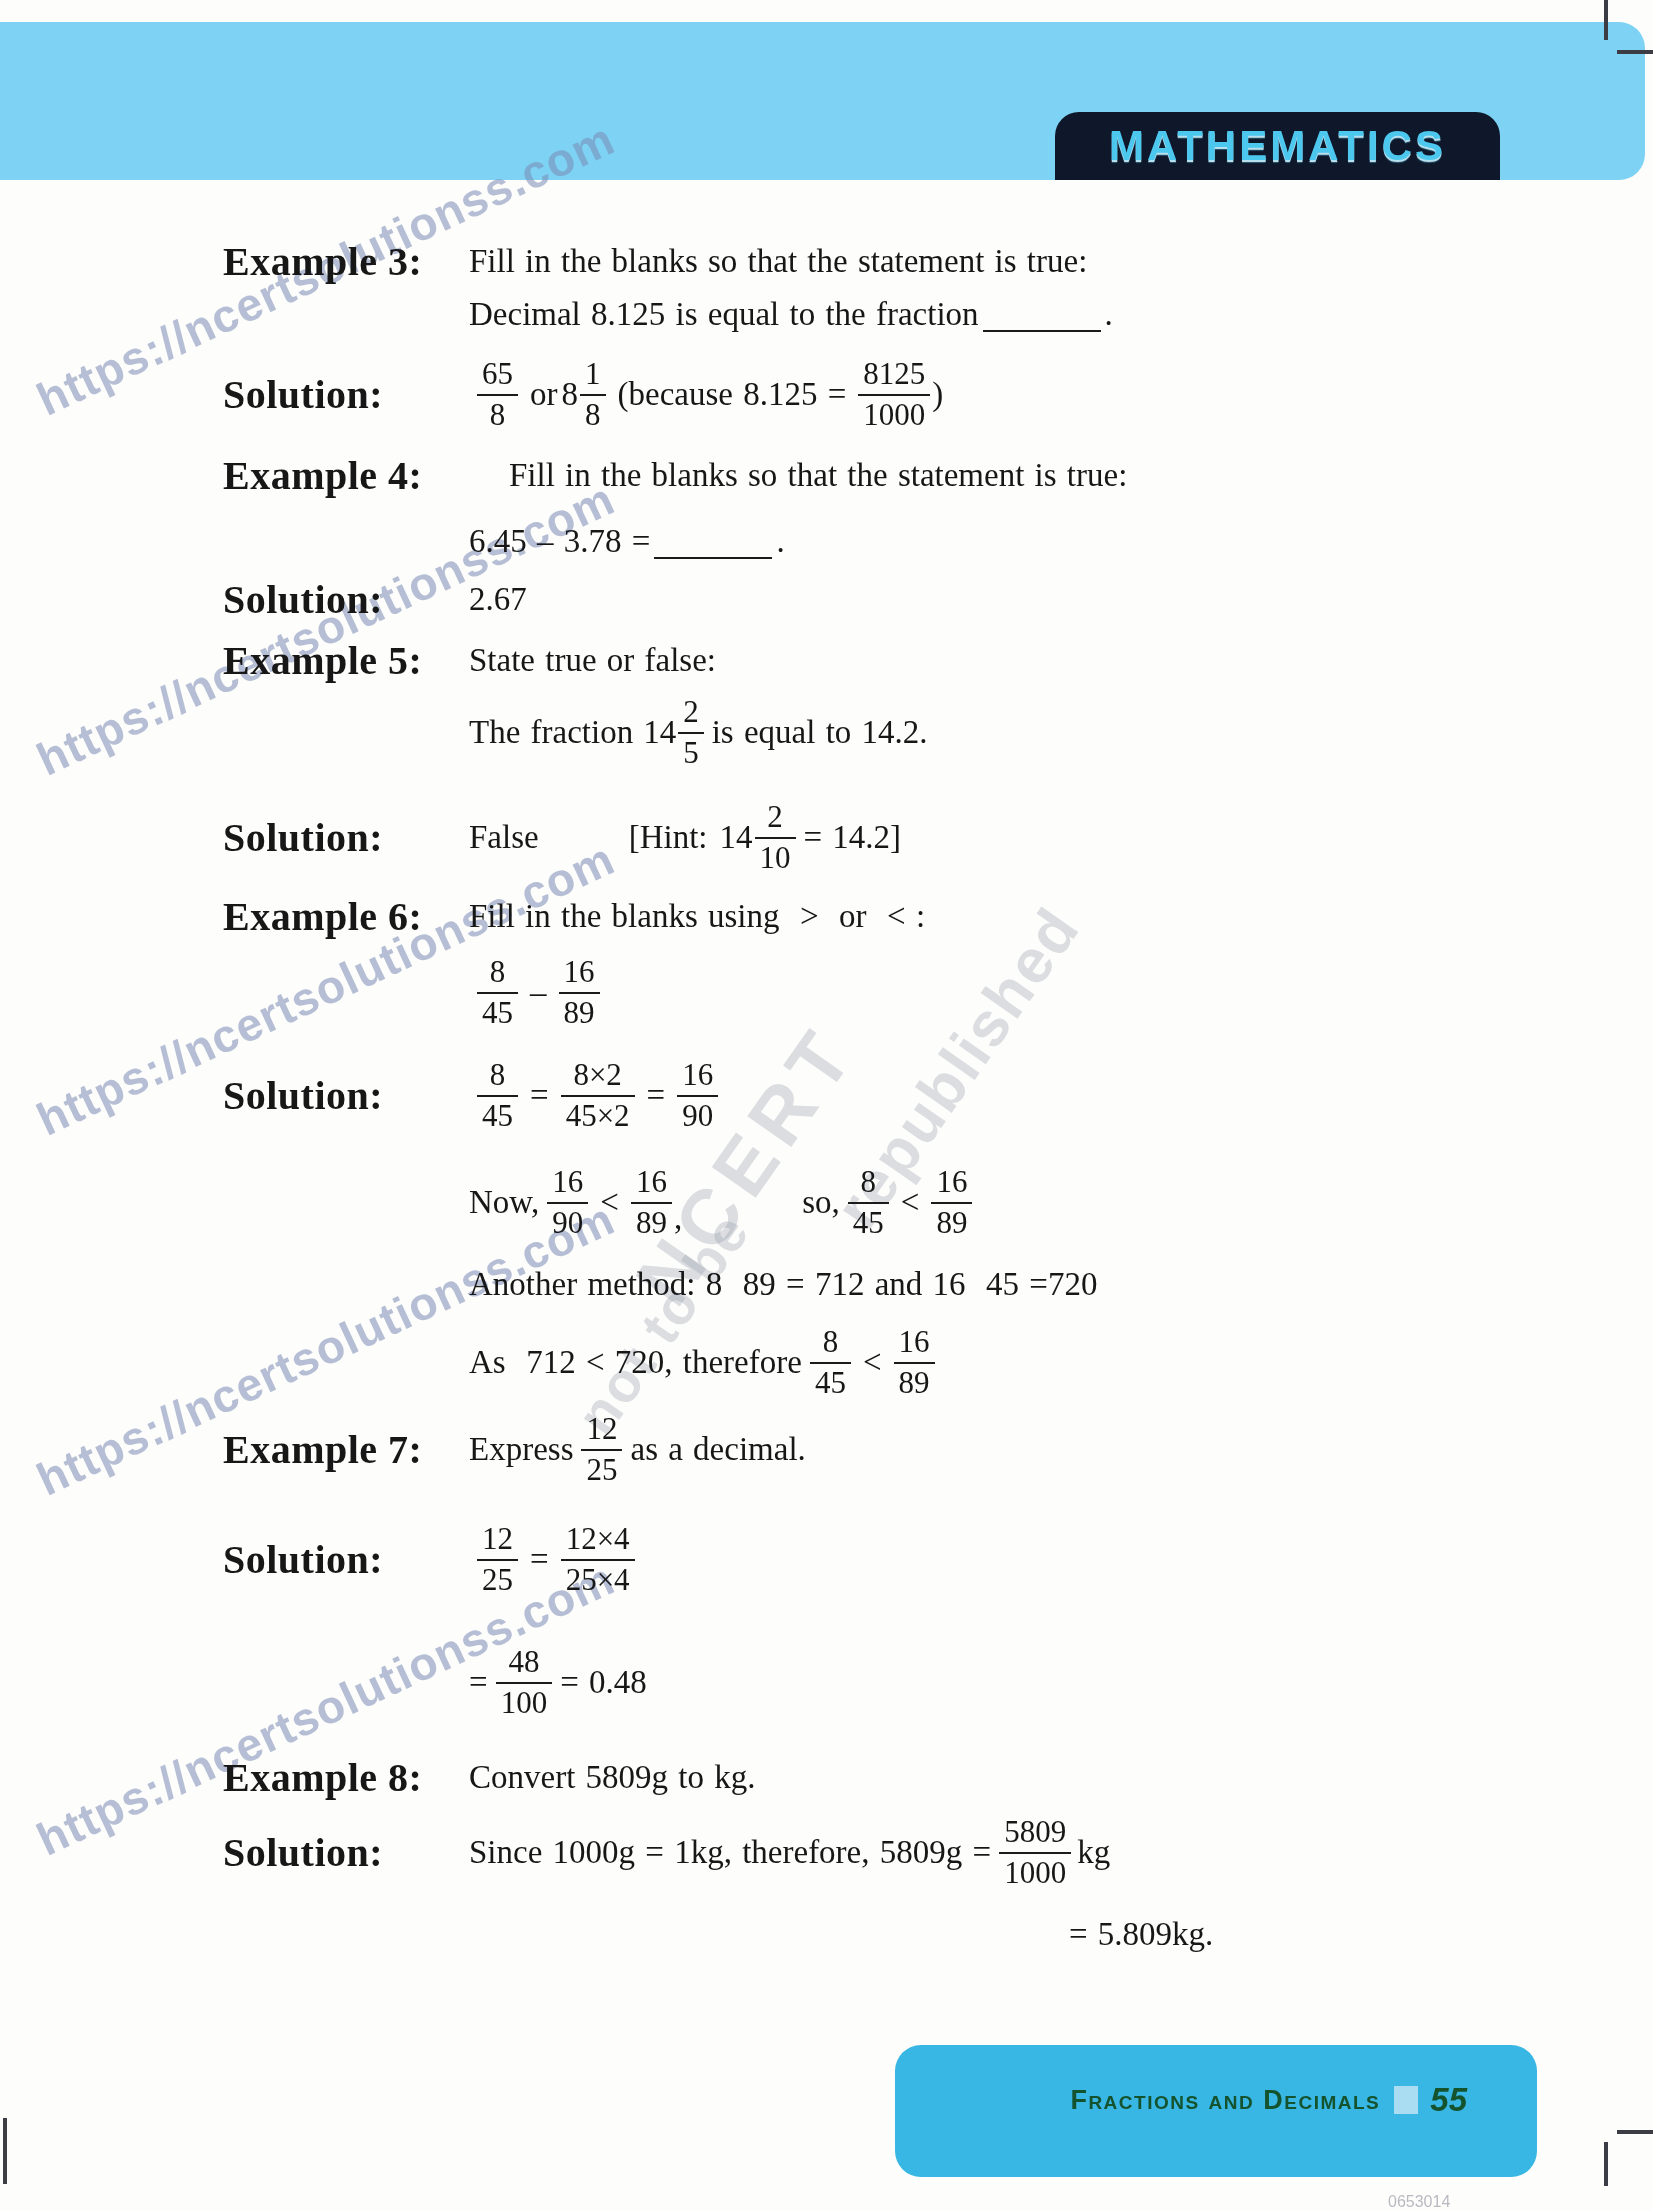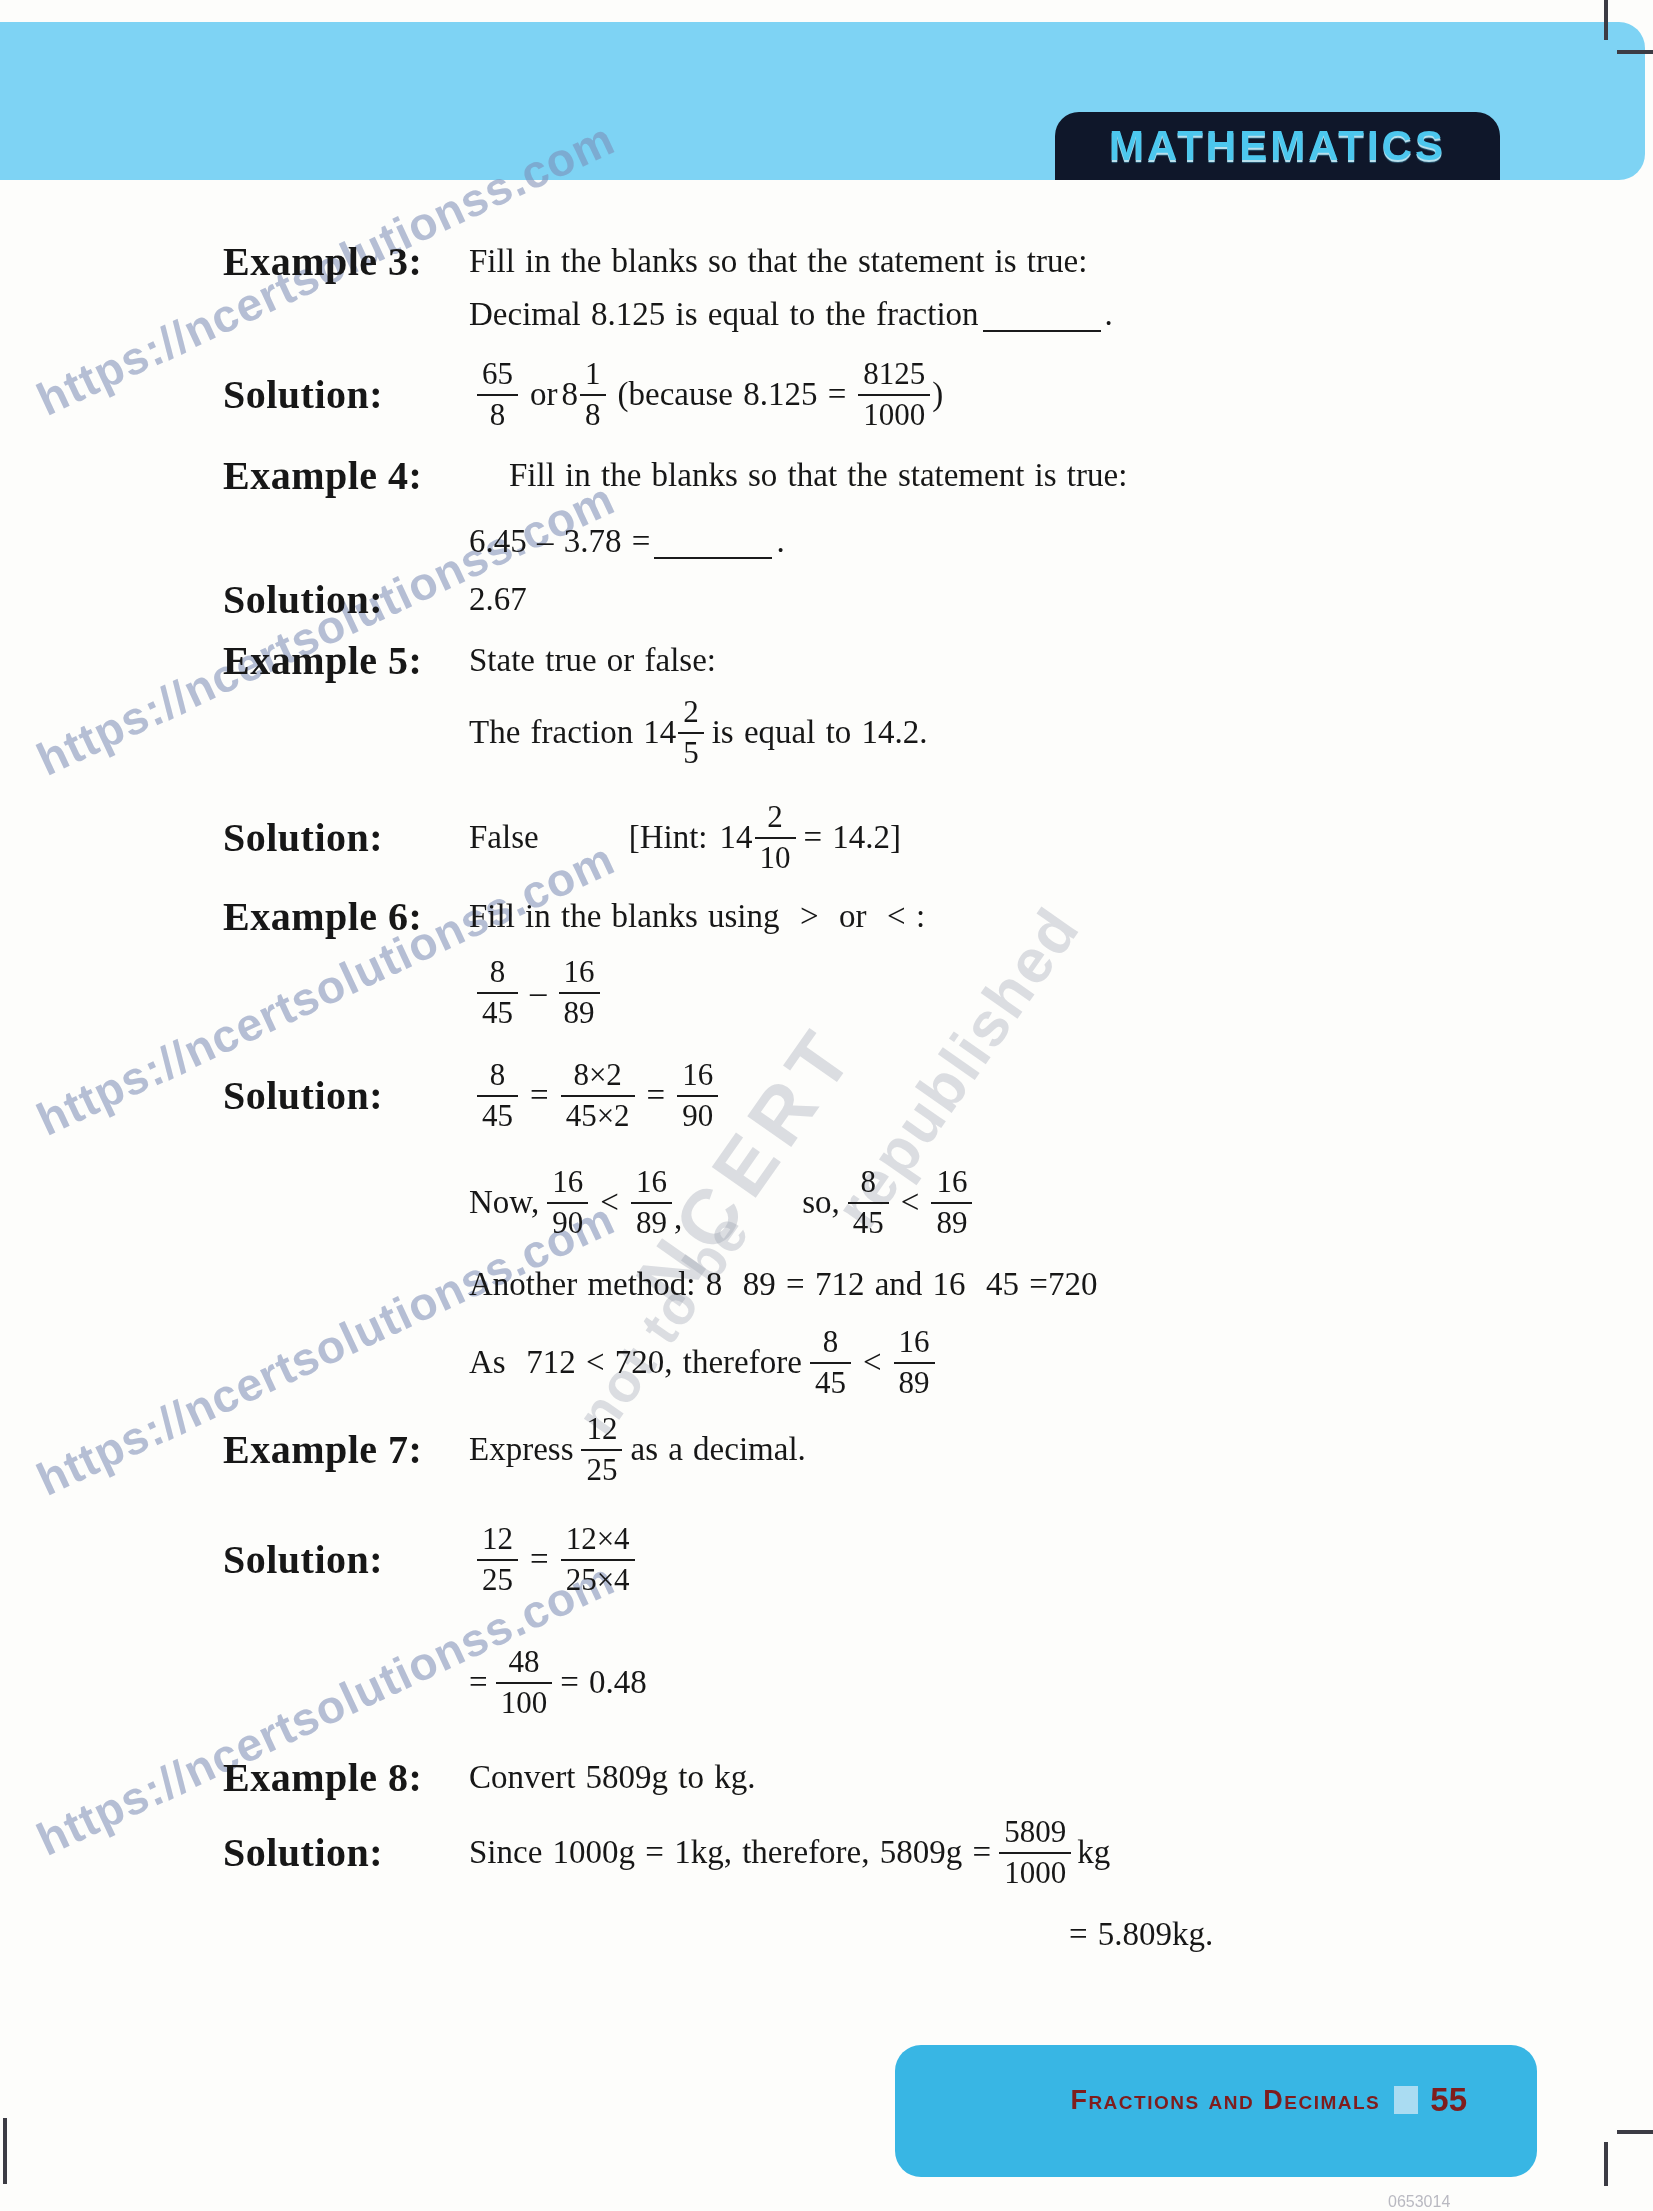--- a/index.html
+++ b/index.html
@@ -35,24 +35,24 @@
   .blank{display:inline-block;width:118px;border-bottom:2.5px solid #1b1b1b;height:.95em;
          margin:0 4px;}
   .comma{transform:translateY(16px);margin-left:-6px;}
   .gap120{margin-left:120px;}
   .gap90{margin-left:90px;}
   .op{margin:0 4px;}
   
   .footer{position:absolute;left:895px;top:2045px;width:642px;height:132px;background:#38b6e4;
         border-radius:26px;}
   .footer-line{position:absolute;right:70px;top:36px;display:flex;align-items:center;
-        font-family:"Liberation Sans",sans-serif;color:#7f1d1d;}
+        font-family:"Liberation Sans",sans-serif;color:#14532d;}
   .chapter{font-variant:small-caps;font-weight:bold;font-size:27px;letter-spacing:1.5px;}
   .sq{display:inline-block;width:24px;height:28px;background:#aadcf2;margin:0 12px 0 14px;}
-  .pageno{font-weight:bold;font-size:33px;}
+  .pageno{font-weight:bold;font-size:33px;font-style:italic;}
   .printcode{position:absolute;left:1388px;top:2193px;font-family:"Liberation Sans",sans-serif;
         font-size:16px;color:rgba(130,130,145,.55);}
   
   .mark{position:absolute;background:#3c3c44;}
 </style>
 </head>
 <body>
 
 <div id="page">
 

